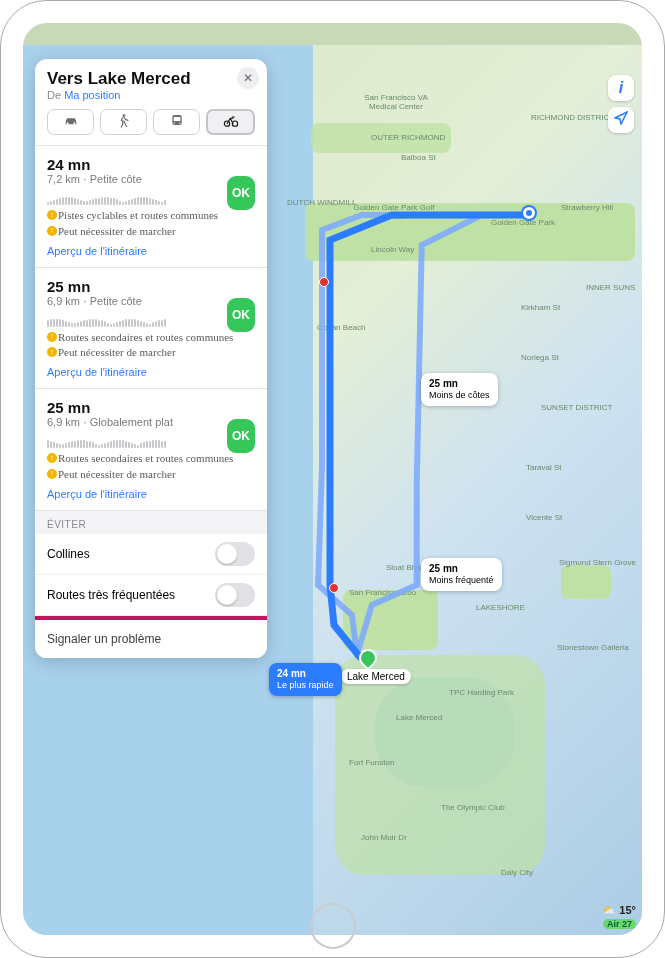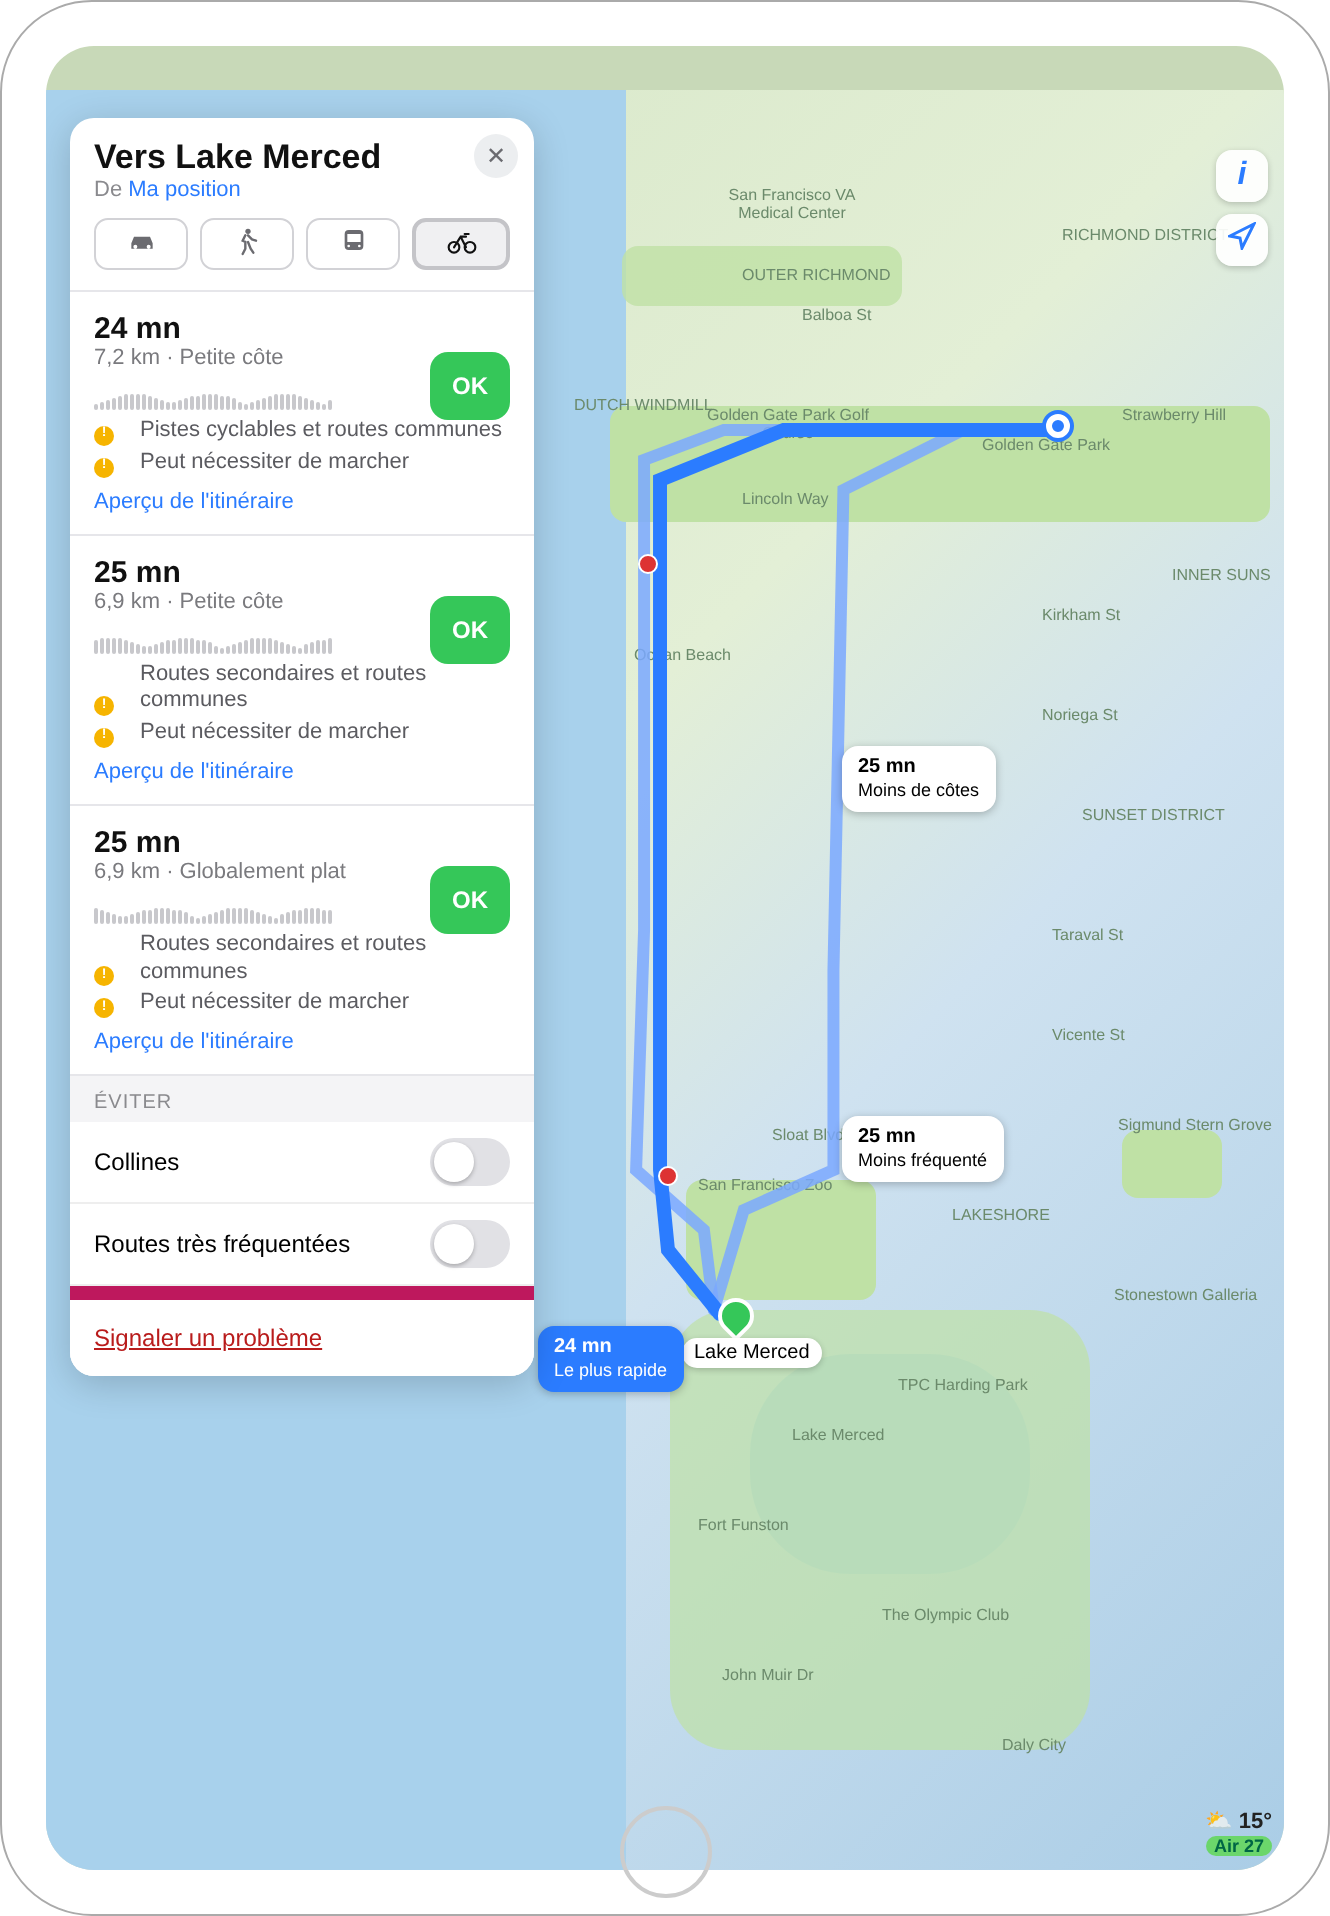--- a/index.html
+++ b/index.html
@@ -81,35 +81,35 @@
     background:#fff; display:flex; align-items:center; justify-content:center;
   }
   .mode.selected { background:#f0f0f2; border:2px solid #c4c4c8; }
   .mode svg { width:16px; height:16px; }
   .routes { border-top:1px solid #e6e6ea; }
   .route-item { padding:10px 12px; border-bottom:1px solid #e6e6ea; position:relative; }
   .rt-time { font-size:15px; font-weight:700; color:#111; }
   .rt-meta { font-size:11px; color:#7a7a7e; }
   .elev { margin:6px 0 4px; height:14px; display:flex; align-items:flex-end; gap:1px; }
   .elev span { width:2px; background:#c8c8cc; border-radius:1px; }
-  .note { font-size:11px; color:#5b5b60; display:flex; gap:13px; align-items:flex-end; margin:2px 0; line-height:1.25; }
+  .note { font-size:11px; color:#5b5b60; display:flex; gap:1px; align-items:flex-start; margin:2px 0; line-height:1.25;font-family:Liberation Serif, serif; }
   .note .dot { width:10px; height:10px; border-radius:50%; background:#f6b400; flex:0 0 10px; margin-top:1px; display:flex; align-items:center; justify-content:center; color:#fff; font-size:7px; font-weight:900;}
   .preview { color:#2b7cff; font-size:11px; margin-top:6px; }
   .ok-btn {
-    position:absolute; right:12px; top:30px; width:40px; height:34px;
+    position:absolute; right:12px; top:30px; width:28px; height:34px;
     border-radius:9px; background:#35c759; color:#fff; font-weight:700;
     display:flex; align-items:center; justify-content:center; font-size:12px;
   }
   .avoid { background:#f4f4f6; }
   .avoid-hdr { font-size:10px; letter-spacing:.5px; color:#8a8a8e; padding:8px 12px 4px; text-transform:uppercase; }
   .toggle-row { display:flex; justify-content:space-between; align-items:center; padding:8px 12px; background:#fff; border-bottom:1px solid #eee; font-size:12px; }
   .toggle-row:first-of-type { border-top:1px solid #e6e6ea; }
   .switch { width:40px; height:24px; background:#e1e1e5; border-radius:12px; position:relative; }
   .switch::after { content:""; position:absolute; top:2px; left:2px; width:20px; height:20px; background:#fff; border-radius:50%; box-shadow:0 1px 2px rgba(0,0,0,.25);}
-  .report { padding:12px; color:#b91c1c; background:#fff; border-top:7px solid #be185d;text-decoration:underline; }
+  .report { padding:12px; color:#404040; background:#fff; border-top:4px solid #be185d; }
 </style>
 </head>
 <body>
 
 <div class="device">
   <div class="bezel">
 
 
     <div class="map">
       <div class="water" style="left:0;top:0;width:290px;height:100%;"></div>

